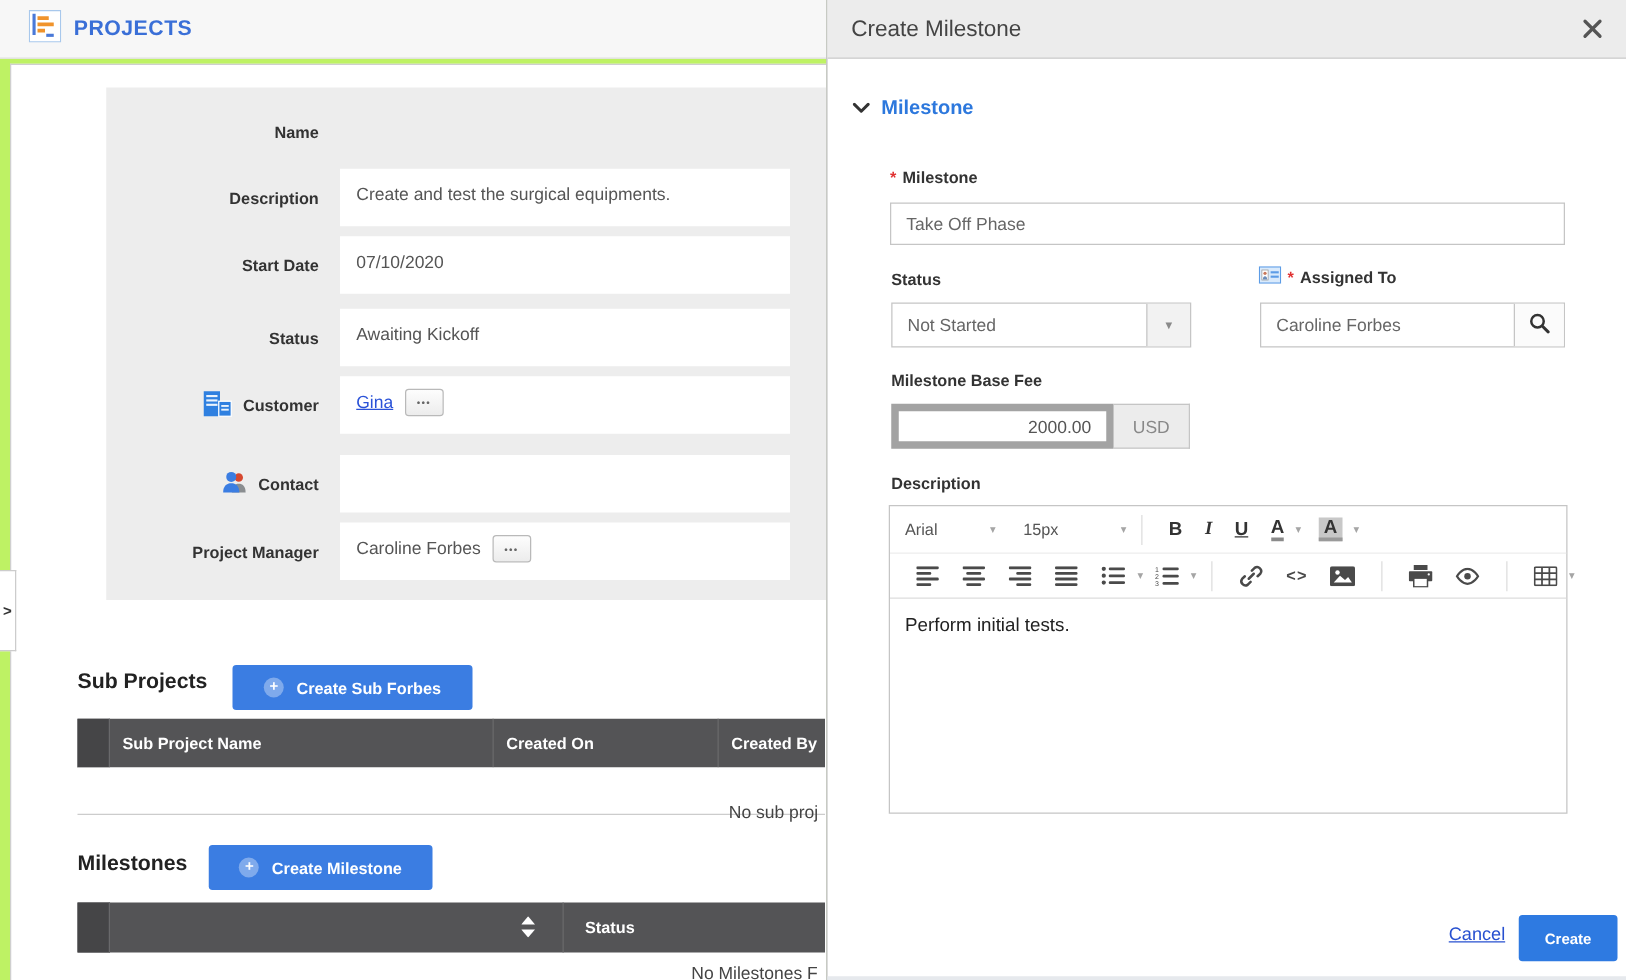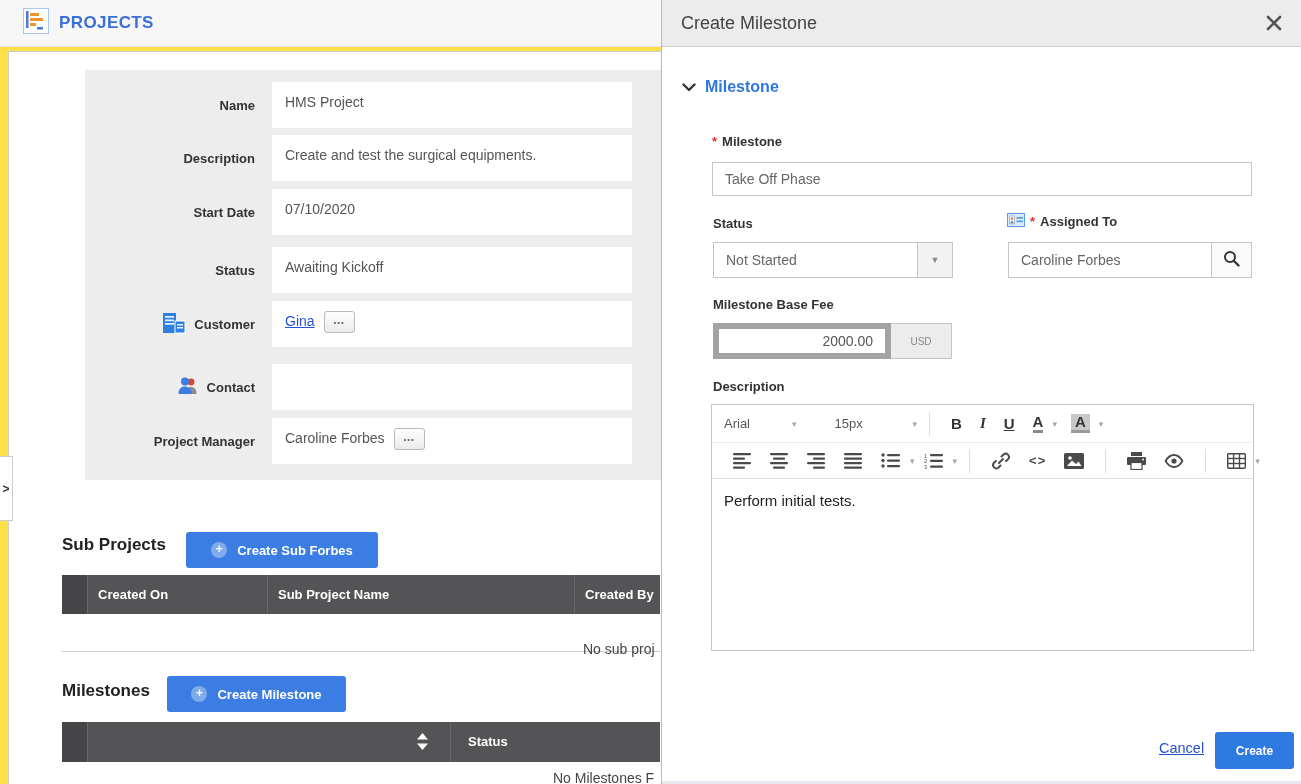--- a/index.html
+++ b/index.html
@@ -1,17 +1,17 @@
 <!DOCTYPE html>
 <html><head>
 <meta charset="utf-8">
 <style>
   * { margin:0; padding:0; box-sizing:border-box; }
   body { font-family:"Liberation Sans","DejaVu Sans",sans-serif; background:#fff; }
-  #app { position:relative; width:1301px; height:784px; overflow:hidden; background:#fde047; }
+  #app { position:relative; width:1301px; height:784px; overflow:hidden; background:#bef264; }
 
   
   .left { position:absolute; left:0; top:0; width:661px; height:784px; }
   .top-bar { position:absolute; left:0; top:0; width:661px; height:47px; background:#f7f7f7;
              border-bottom:1px solid #e0e0e0; display:flex; align-items:center; padding-left:23px; gap:10px; }
   .proj-title { color:#3a6fd7; font-size:17px; font-weight:bold; letter-spacing:.4px; }
   .card { position:absolute; left:8px; top:51px; width:653px; height:733px; background:#fff;
           border-left:1px solid #cfcfcf; border-top:1px solid #cfcfcf; }
 
   .form-block { position:absolute; left:85px; top:70px; width:576px; height:410px; background:#ededed; }
@@ -71,21 +71,21 @@
   .pinput { position:absolute; border:1px solid #c5c5c5; background:#fff; font-size:14px; color:#666;
             display:flex; align-items:center; padding-left:12px; }
   .sel-btn { position:absolute; right:0; top:0; width:35px; height:100%; background:#f2f2f2; border-left:1px solid #c5c5c5;
              display:flex; align-items:center; justify-content:center; color:#8a8a8a; font-size:9px; cursor:pointer; }
   .search-btn { position:absolute; right:0; top:0; width:40px; height:100%; background:#fbfbfb; border-left:1px solid #c5c5c5;
                 display:flex; align-items:center; justify-content:center; cursor:pointer; }
   .fee-wrap { position:absolute; left:51px; top:323px; display:flex; }
   .fee-input { width:178px; height:36px; border:6px solid #a3a3a3; background:#fff; font-size:14px; color:#555;
                display:flex; align-items:center; justify-content:flex-end; padding-right:12px; }
   .usd-box { width:61px; height:36px; border:1px solid #c5c5c5; border-left:none; background:#ececec; color:#888;
-             font-size:10px; display:flex; align-items:center; justify-content:center; }
+             font-size:14px; display:flex; align-items:center; justify-content:center; }
 
   .editor { position:absolute; left:49px; top:404px; width:543px; height:247px; border:1px solid #c5c5c5;
             display:flex; flex-direction:column; }
   .tbar { display:flex; align-items:center; padding:0 12px; }
   .tb1 { height:38px; border-bottom:1px solid #ededed; }
   .tb2 { height:36px; border-bottom:1px solid #ddd; }
   .tname { font-size:13px; color:#555; cursor:pointer; }
   .tcaret { color:#a5a5a5; font-size:9px; cursor:pointer; }
   .tsep { width:1px; height:24px; background:#ddd; margin:0 12px; flex:0 0 auto; }
   .tbtn { display:flex; align-items:center; justify-content:center; margin:0 9px; cursor:pointer; color:#4a4a4a; }
@@ -123,23 +123,20 @@
       </span>
       <span class="proj-title">PROJECTS</span>
     </div>
 
     <div class="card"></div>
 
     <div class="form-block">
 
       <div class="frow" style="top:12px">
         <div class="flabel">Name</div>
-        <div class="finput">
-          <span>HMS Project</span>
-        </div>
       </div>
 
       <div class="frow" style="top:65px">
         <div class="flabel">Description</div>
         <div class="finput">
           <span>Create and test the surgical equipments.</span>
         </div>
       </div>
 
       <div class="frow" style="top:119px">
@@ -205,22 +202,22 @@
 
     <div class="sec-heading" style="left:62px; top:535px;">Sub Projects</div>
     <div class="btn-blue" style="left:186px; top:532px; width:192px; height:36px;">
       <span class="plus-badge">+</span>
       <span>Create Sub Forbes</span>
     </div>
 
     <div class="dtable">
       <div class="thead">
         <div class="tc-first"></div>
+        <div class="tc c-name">Sub Project Name</div>
         <div class="tc c-on">Created On</div>
-        <div class="tc c-name">Sub Project Name</div>
         <div class="tc c-by">Created By</div>
       </div>
       <div class="trow">
         <span class="tempty">No sub proj</span>
       </div>
     </div>
 
     <div class="sec-heading" style="left:62px; top:681px;">Milestones</div>
     <div class="btn-blue" style="left:167px; top:676px; width:179px; height:36px;">
       <span class="plus-badge">+</span>
@@ -321,21 +318,21 @@
     </div>
 
     <div class="plabel" style="left:51px; top:379px;">
       <span>Description</span>
     </div>
 
     <div class="editor">
       <div class="tbar tb1">
         <span class="tname" style="width:68px">Arial</span>
         <span class="tcaret">▾</span>
-        <span class="tname" style="width:50px; margin-left:38px">15px</span>
+        <span class="tname" style="width:50px; margin-left:22px">15px</span>
         <span class="tcaret" style="margin-left:28px">▾</span>
         <span class="tsep"></span>
         <span class="tbtn fmt">B</span>
         <span class="tbtn fmt f-italic">I</span>
         <span class="tbtn fmt f-under">U</span>
         <span class="tbtn fmt fA">A</span>
         <span class="tcaret">▾</span>
         <span class="tbtn fmt fAbg" style="margin-left:14px">A</span>
         <span class="tcaret">▾</span>
       </div>

